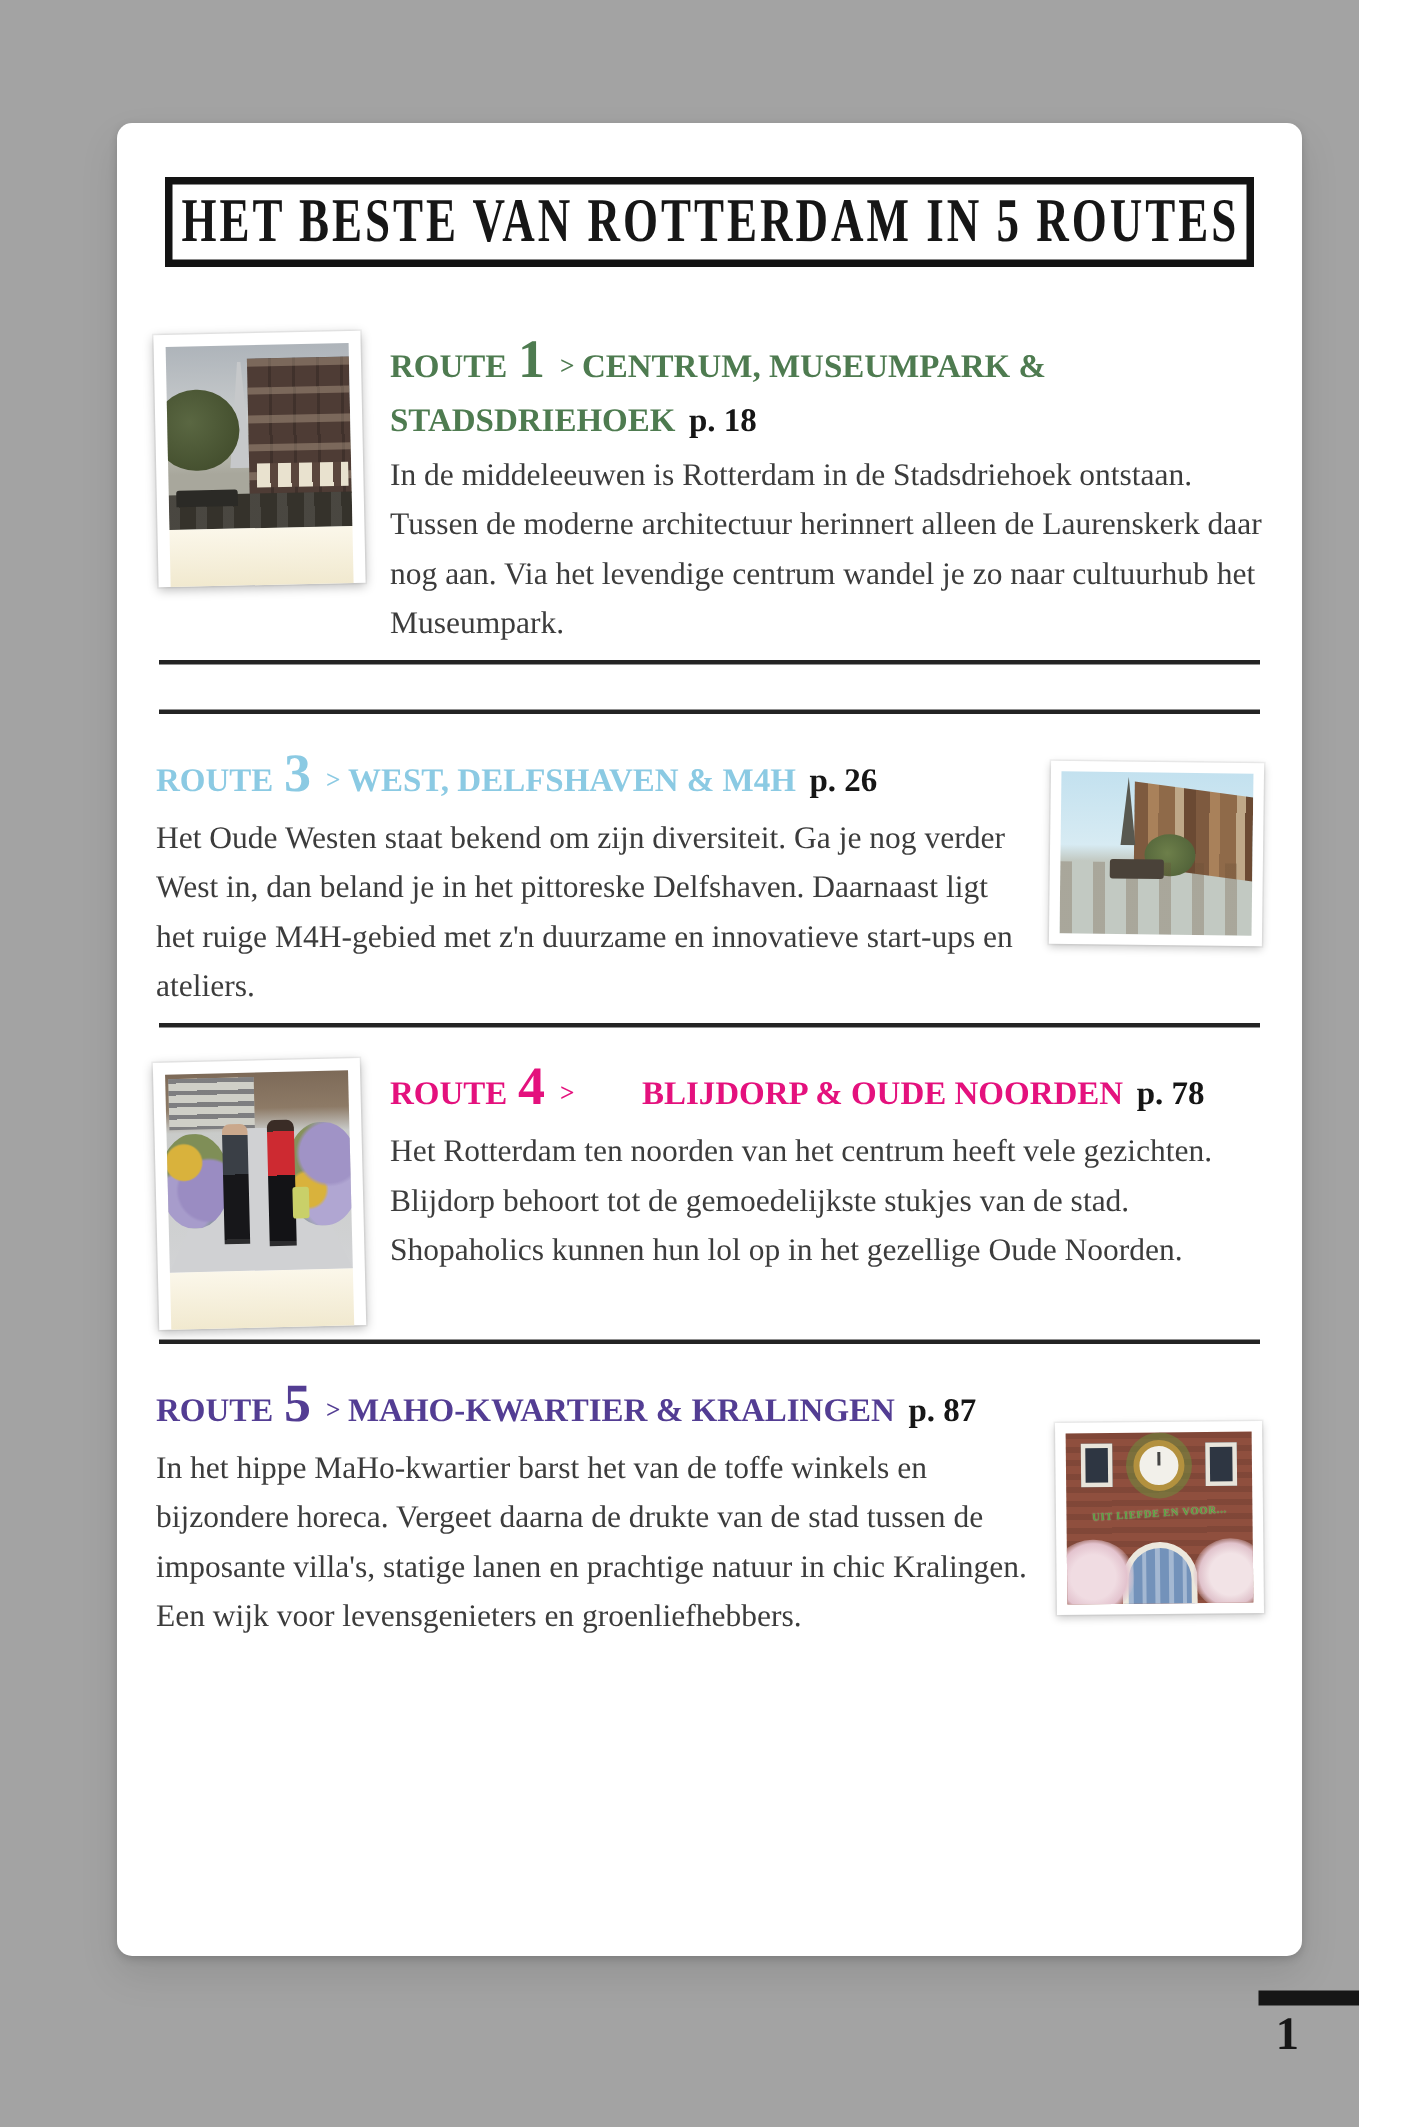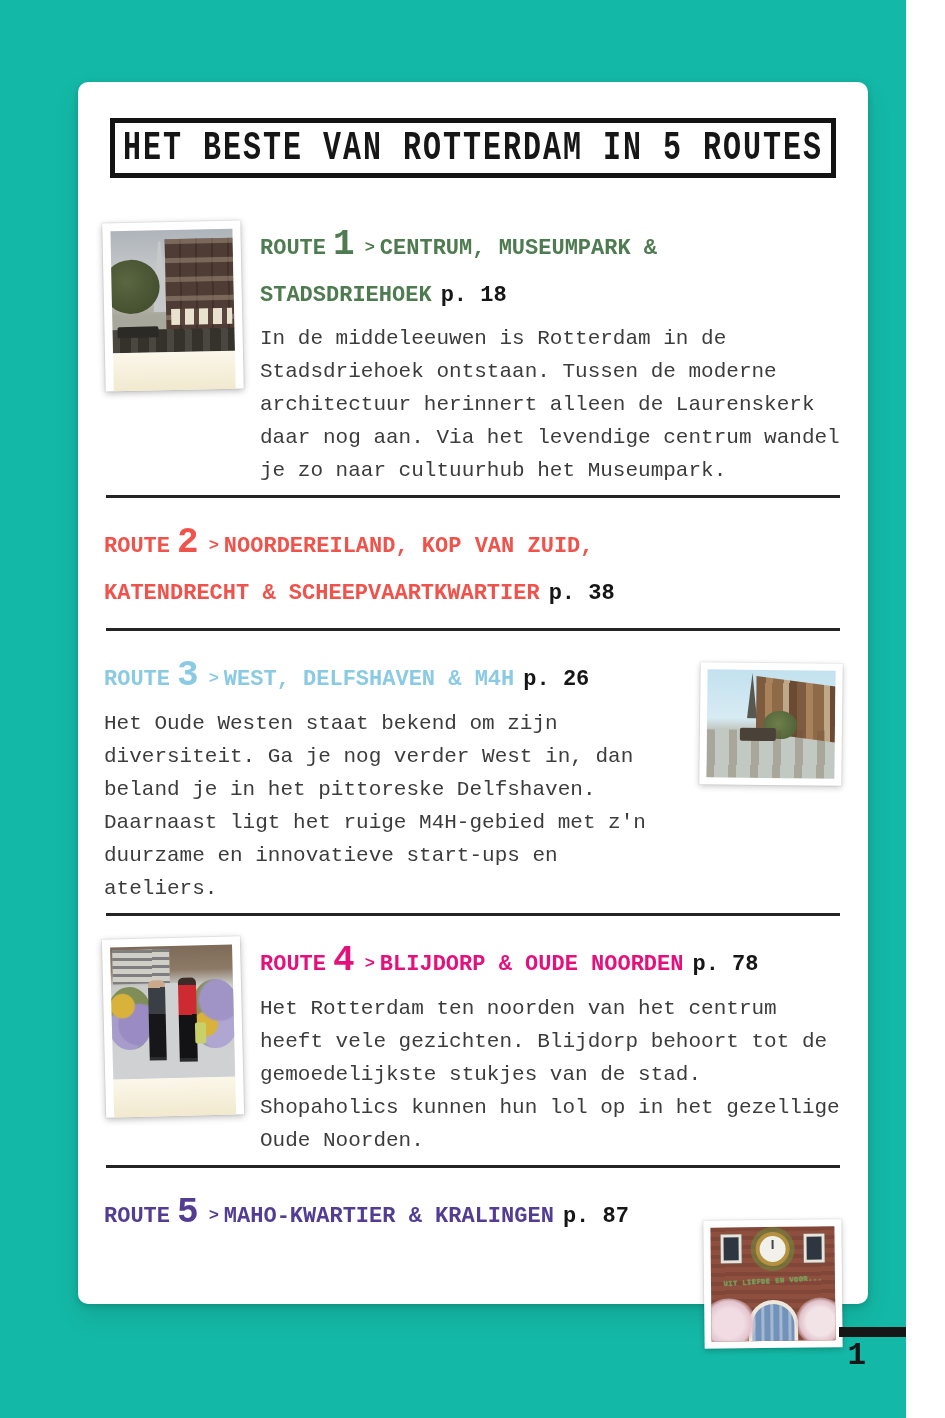--- a/index.html
+++ b/index.html
@@ -1,35 +1,35 @@
 <!DOCTYPE html>
 <html><head>
 <meta charset="utf-8">
 <style>
   * { margin:0; padding:0; box-sizing:border-box; }
   body { background:#ffffff; }
-  .canvas { position:relative; width:906px; height:1418px; background:#14b8a6; overflow:hidden;
-            font-family:Liberation Mono, monospace; }
+  .canvas { position:relative; width:906px; height:1418px; background:#a3a3a3; overflow:hidden;
+            font-family:Liberation Serif, serif; }
   .page-card { position:absolute; left:78px; top:82px; width:790px; height:1222px; background:#ffffff;
                border-radius:10px; padding:36px 26px 0;
                box-shadow:0 2px 6px rgba(0,0,0,.16), 0 12px 26px rgba(0,0,0,.10); }
 
   
   .title-box { border:5px solid #131313; padding:5px 6px; margin:0 6px 44px; text-align:center; }
   .title-text { display:inline-block; font-weight:700; font-size:30px; letter-spacing:2px;
                 color:#161616; white-space:nowrap; transform:scale(1,1.38); transform-origin:center;
                 line-height:40px; }
 
   
   .route-section { display:flex; gap:18px; align-items:flex-start; }
   .content-col { flex:1; min-width:0; }
   .photo-col { flex:0 0 auto; }
   hr.divider { border:none; border-top:3px solid #242424; margin:8px 2px 22px; }
 
-  .route-heading { font-size:22px; font-weight:700; line-height:46px; margin:0 0 3px; color:#333; }
+  .route-heading { font-size:22px; font-weight:700; line-height:34px; margin:0 0 3px; color:#333; }
   .r-label { }
   .r-num { font-size:36px; margin:0 5px 0 7px; }
   .r-sep { font-size:17px; margin:0 5px; position:relative; top:-2px; }
   .r-page { color:#161616 !important; margin-left:9px; }
   .sec1 .route-heading { max-width:500px; }
   .sec2 .route-heading { max-width:600px; }
   .route-desc { font-size:21px; line-height:33px; color:#3c3c3c; }
 
   
   .polaroid { background:#fff; padding:8px 8px 0; display:inline-block;
@@ -150,23 +150,20 @@
           <span class="r-label" style="color: rgb(78, 123, 80);">ROUTE</span><span class="r-num" style="color: rgb(78, 123, 80);">1</span><span class="r-sep" style="color: rgb(78, 123, 80);">&gt;</span><span class="r-dest" style="color: rgb(78, 123, 80);">CENTRUM, MUSEUMPARK &amp; STADSDRIEHOEK</span><span class="r-page">p. 18</span>
         </h2>
         <p class="route-desc">In de middeleeuwen is Rotterdam in de Stadsdriehoek ontstaan. Tussen de moderne architectuur herinnert alleen de Laurenskerk daar nog aan. Via het levendige centrum wandel je zo naar cultuurhub het Museumpark.</p>
       </div>
     </section>
 
     <hr class="divider">
 
     <section class="route-section sec2">
       <div class="content-col">
-        <h2 class="route-heading">
-          <span class="r-label" style="color: rgb(239, 83, 75);">ROUTE</span><span class="r-num" style="color: rgb(239, 83, 75);">2</span><span class="r-sep" style="color: rgb(239, 83, 75);">&gt;</span><span class="r-dest" style="color: rgb(239, 83, 75);">NOORDEREILAND, KOP VAN ZUID, KATENDRECHT &amp; SCHEEPVAARTKWARTIER</span><span class="r-page">p. 38</span>
-        </h2>
       </div>
     </section>
 
     <hr class="divider">
 
     <section class="route-section sec3">
       <div class="content-col">
         <h2 class="route-heading">
           <span class="r-label" style="color: rgb(139, 202, 227);">ROUTE</span><span class="r-num" style="color: rgb(139, 202, 227);">3</span><span class="r-sep" style="color: rgb(139, 202, 227);">&gt;</span><span class="r-dest" style="color: rgb(139, 202, 227);">WEST, DELFSHAVEN &amp; M4H</span><span class="r-page">p. 26</span>
         </h2>
@@ -197,33 +194,34 @@
             <div class="flowers-right"></div>
             <div class="fig1"></div>
             <div class="fig2"></div>
             <div class="bag"></div>
           </div>
           <div class="strip"></div>
         </div>
       </div>
       <div class="content-col">
         <h2 class="route-heading">
-          <span class="r-label" style="color: rgb(228, 17, 125);">ROUTE</span><span class="r-num" style="color: rgb(228, 17, 125);">4</span><span class="r-sep" style="color: rgb(228, 17, 125);">&gt;</span><span class="r-dest" style="color: rgb(228, 17, 125);">BLIJDORP &amp; OUDE NOORDEN</span><span class="r-page">p. 78</span>
+          <span class="r-label" style="color: rgb(228, 17, 125);">ROUTE</span><span class="r-num" style="color: rgb(228, 17, 125);">4</span><span class="r-sep" style="color: rgb(228, 17, 125);">&gt;</span><span class="r-dest" style="color: rgb(228, 17, 125); margin-left: 40px;">BLIJDORP &amp; OUDE NOORDEN</span><span class="r-page">p. 78</span>
         </h2>
         <p class="route-desc">Het Rotterdam ten noorden van het centrum heeft vele gezichten. Blijdorp behoort tot de gemoedelijkste stukjes van de stad. Shopaholics kunnen hun lol op in het gezellige Oude Noorden.</p>
       </div>
     </section>
 
     <hr class="divider">
 
     <section class="route-section sec5">
       <div class="content-col">
         <h2 class="route-heading">
           <span class="r-label" style="color: rgb(83, 61, 147);">ROUTE</span><span class="r-num" style="color: rgb(83, 61, 147);">5</span><span class="r-sep" style="color: rgb(83, 61, 147);">&gt;</span><span class="r-dest" style="color: rgb(83, 61, 147); text-align: right;">MAHO-KWARTIER &amp; KRALINGEN</span><span class="r-page">p. 87</span>
         </h2>
+        <p class="route-desc">In het hippe MaHo-kwartier barst het van de toffe winkels en bijzondere horeca. Vergeet daarna de drukte van de stad tussen de imposante villa's, statige lanen en prachtige natuur in chic Kralingen. Een wijk voor levensgenieters en groenliefhebbers.</p>
       </div>
       <div class="photo-col">
         <div class="frame tilt-d">
           <div class="photo-img p5">
             <div class="win-l"></div>
             <div class="win-r"></div>
             <div class="clock"></div>
             <div class="phototext">UIT LIEFDE EN VOOR...</div>
             <div class="arch"></div>
             <div class="blossom-l"></div>

